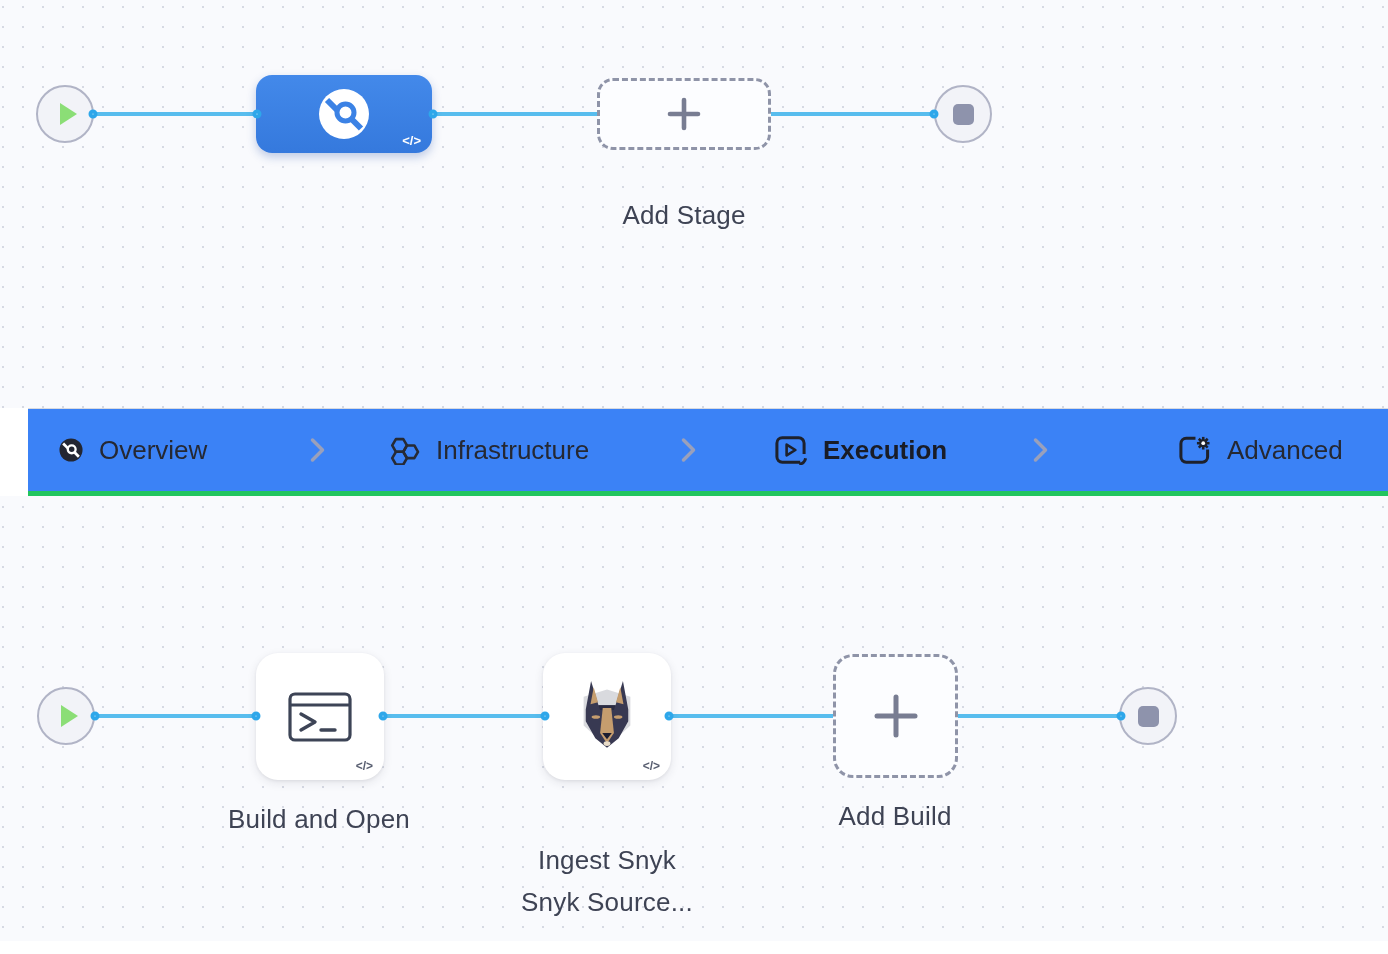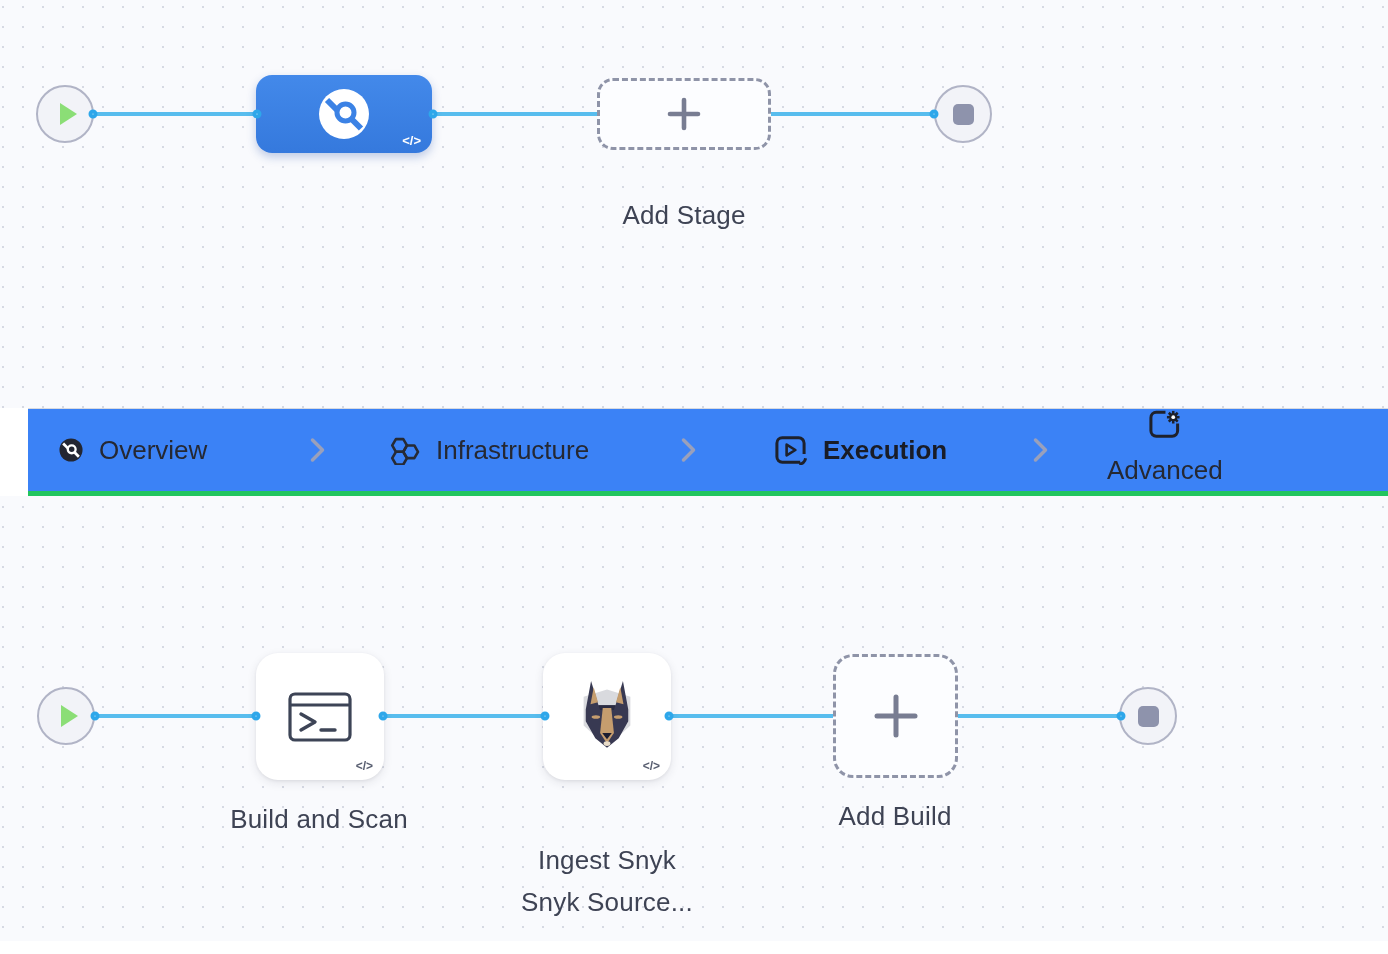--- a/index.html
+++ b/index.html
@@ -84,21 +84,21 @@
     margin-left:28px;
   }
   .tab {
     position:absolute; top:0; bottom:0; display:flex; align-items:center; gap:16px;
     font-size:26px; color:#252832; cursor:pointer; white-space:nowrap;
   }
   .tab.active { font-weight:700; color:#191c26; }
   #tab-overview       { left:31px;  }
   #tab-infrastructure { left:358px; }
   #tab-execution      { left:746px; }
-  #tab-advanced       { left:1079px;flex-direction:column;}
+  #tab-advanced       { left:1150px;}
   .chev { position:absolute; top:0; bottom:0; display:flex; align-items:center; }
   #chev-1 { left:281px; } #chev-2 { left:652px; } #chev-3 { left:1004px; }
 
   #bottom-strip {
     position:absolute; left:0; bottom:0; width:1388px; height:13px;
     background:#ffffff; z-index:6;
   }
   svg { display:block; }
 </style>
 </head>
@@ -253,21 +253,21 @@
     <div class="stop-sq"></div>
   </div>
 
   <div class="cdot" style="left:95px;   top:220px;"></div>
   <div class="cdot" style="left:256px;  top:220px;"></div>
   <div class="cdot" style="left:383px;  top:220px;"></div>
   <div class="cdot" style="left:545px;  top:220px;"></div>
   <div class="cdot" style="left:669px;  top:220px;"></div>
   <div class="cdot" style="left:1121px; top:220px;"></div>
 
-  <div id="lbl-build-scan" class="canvas-label" style="top:302px;">Build and Scan</div>
+  <div id="lbl-build-scan" class="canvas-label" style="top:302px;">Build and Open</div>
   <div id="lbl-snyk" class="canvas-label" style="top:302px;">
     <div>Ingest Snyk</div>
     <div>Snyk Source...</div>
   </div>
   <div id="lbl-add-step" class="canvas-label" style="top:299px;">Add Build</div>
 </div>
 
 <div id="bottom-strip"></div>
 
 </body></html>

